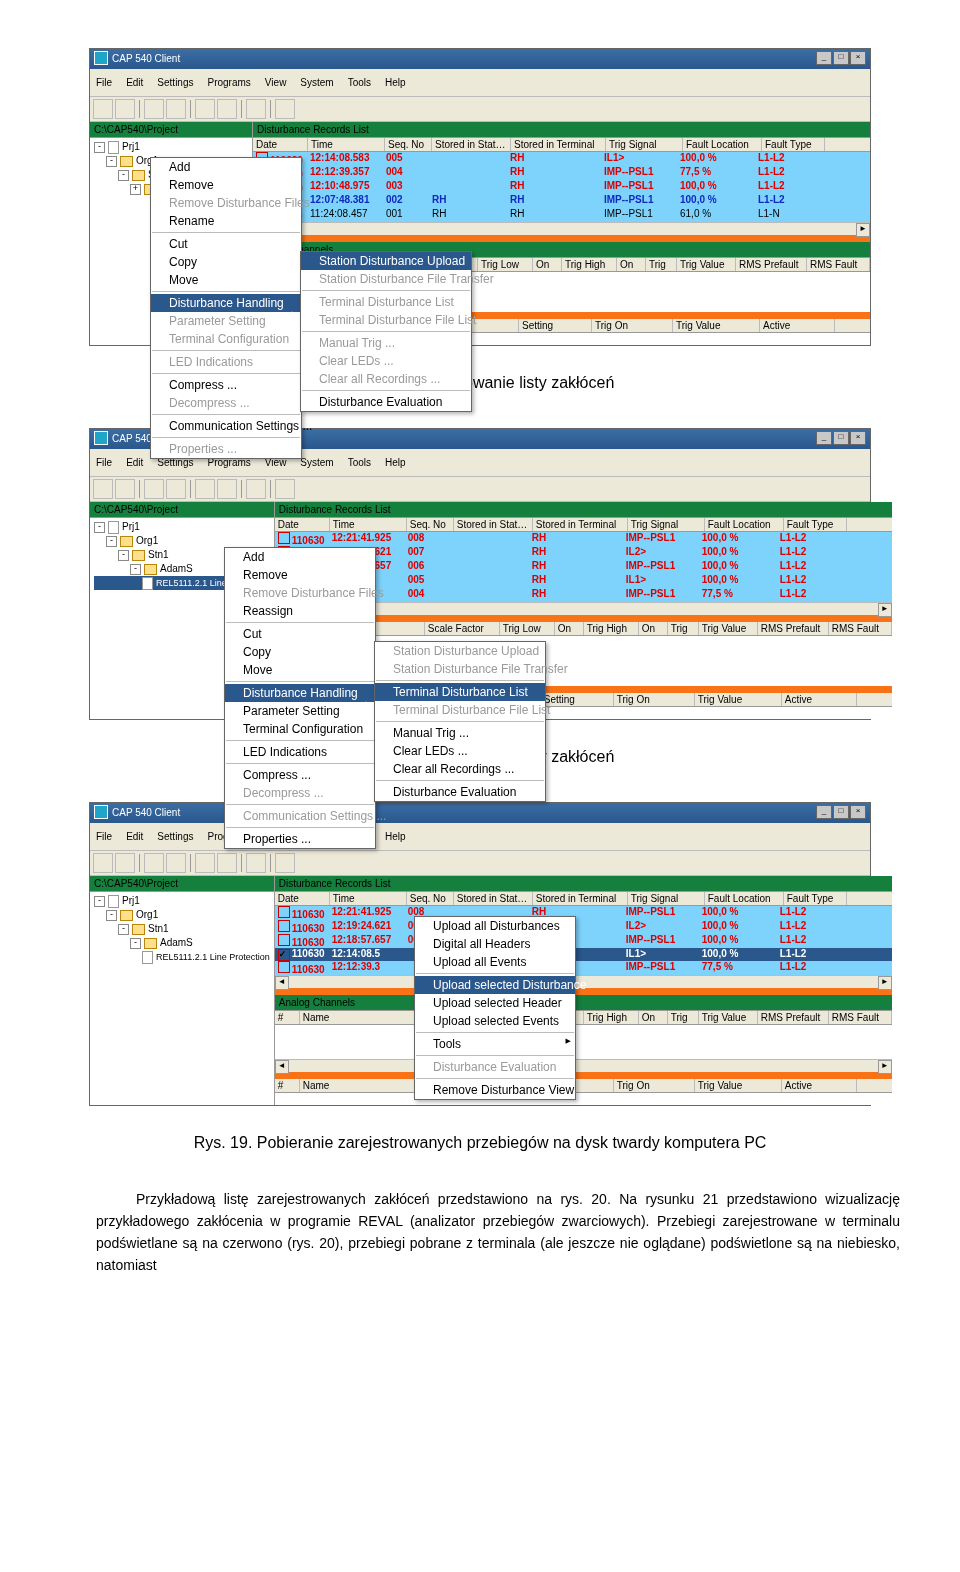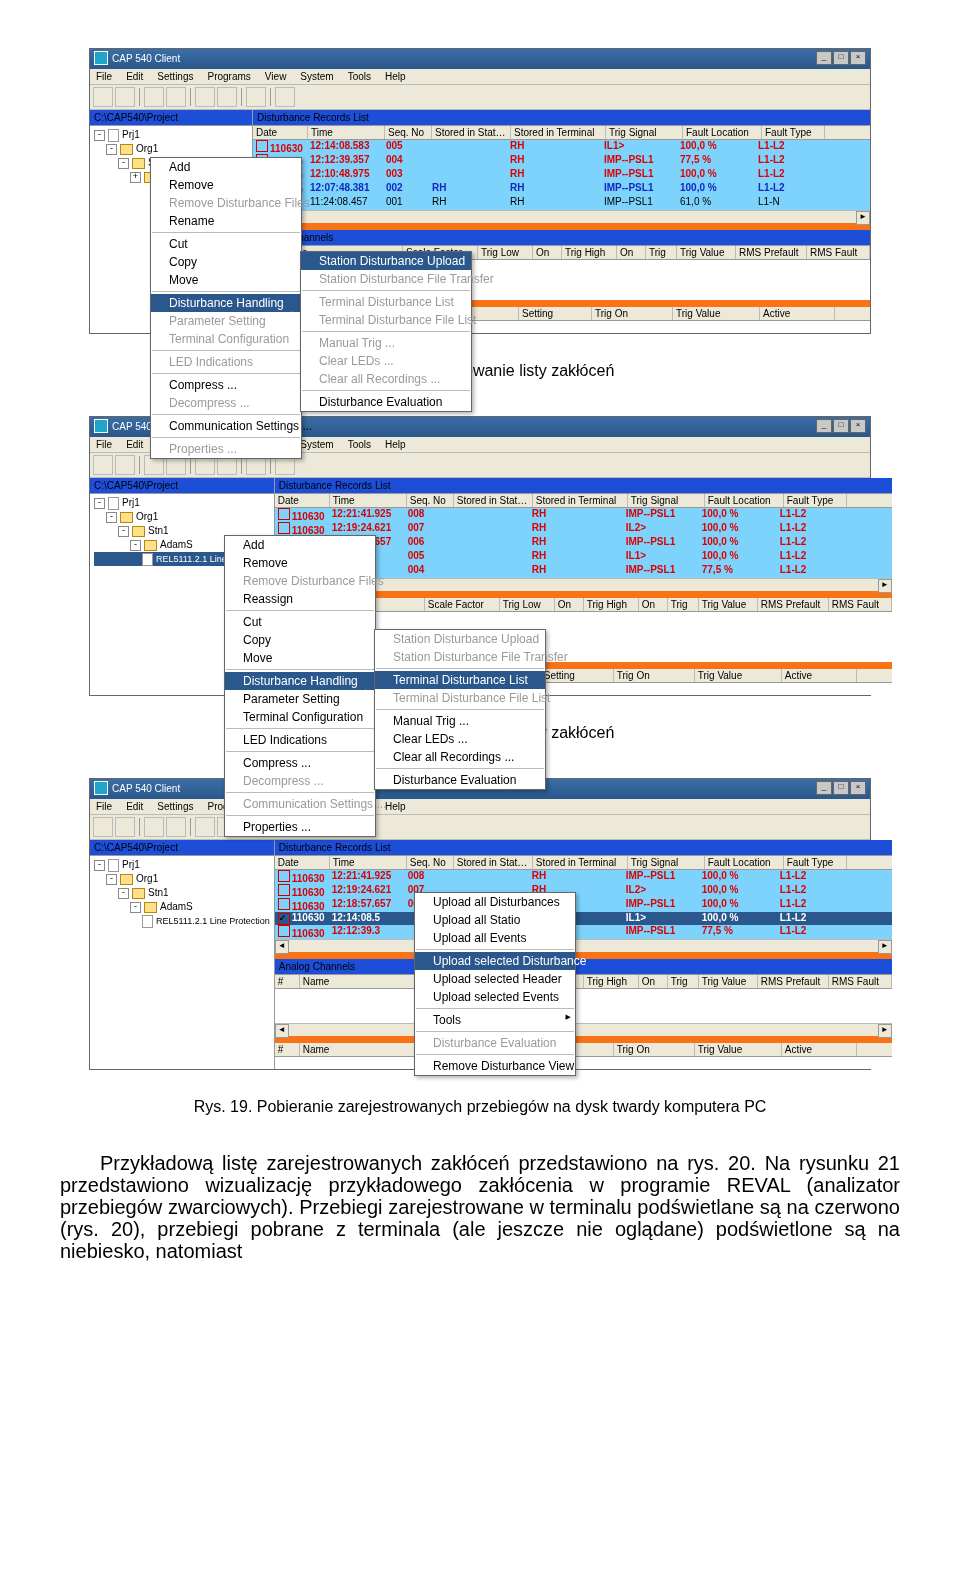--- a/index.html
+++ b/index.html
@@ -55,21 +55,21 @@
     line-height: 10px;
   }
   .menubar {
     background: #ece9d8;
     padding: 1px 3px;
     border-bottom: 1px solid #bbb;
     display: flex;
     gap: 8px;
   }
   .menubar span {
-    padding: 1px 3px;
+    padding: 7px 3px;
   }
   .toolbar {
     background: #ece9d8;
     padding: 2px 3px;
     border-bottom: 1px solid #bbb;
     display: flex;
     gap: 2px;
     align-items: center;
   }
   .tool-btn {
@@ -88,21 +88,21 @@
   .main-area {
     display: flex;
     background: #fff;
   }
   .project-panel {
     width: 190px;
     border-right: 1px solid #999;
     background: #fff;
   }
   .panel-header {
-    background: #1d4ed8;
+    background: #15803d;
     border-bottom: 1px solid #999;
     padding: 2px 4px;
     font-weight: normal;
   }
   .tree {
     padding: 2px 4px;
     line-height: 14px;
   }
   .tree-row {
     display: flex;
@@ -223,23 +223,24 @@
     font-size: 7px;
     float: right;
     margin-right: -16px;
   }
   .caption {
     text-align: center;
     font-size: 16px;
     margin: 4px 0 36px 0;
   }
   .body-text {
-    font-size: 20px;
+    font-size: 14px;
     line-height: 22px;
     text-align: justify;
+    margin-left: 36px;
   }
   .page-num {
     text-align: right;
     font-size: 15px;
     margin-top: 36px;
     padding-right: 4px;
   }
 
   
   .c-date {width:48px}
@@ -860,21 +861,21 @@
           <div class="d-tval">Trig Value</div>
           <div class="d-act">Active</div>
         </div>
         <div style="height:12px;background:#fff"></div>
       </div>
     </div>
   </div>
 
   <div class="context-menu" id="cm3" style="top:113px;left:324px;width:160px">
         <div class="cm-item i">Upload all Disturbances</div>
-        <div class="cm-item i">Upload all Statio</div>
+        <div class="cm-item i">Digital all Headers</div>
         <div class="cm-item i">Upload all Events</div>
         <div class="cm-sep"></div>
         <div class="cm-item sel">Upload selected Disturbance</div>
         <div class="cm-item i">Upload selected Header</div>
         <div class="cm-item i">Upload selected Events</div>
         <div class="cm-sep"></div>
         <div class="cm-item i arrow">Tools</div>
         <div class="cm-sep"></div>
         <div class="cm-item dis">Disturbance Evaluation</div>
         <div class="cm-sep"></div>

